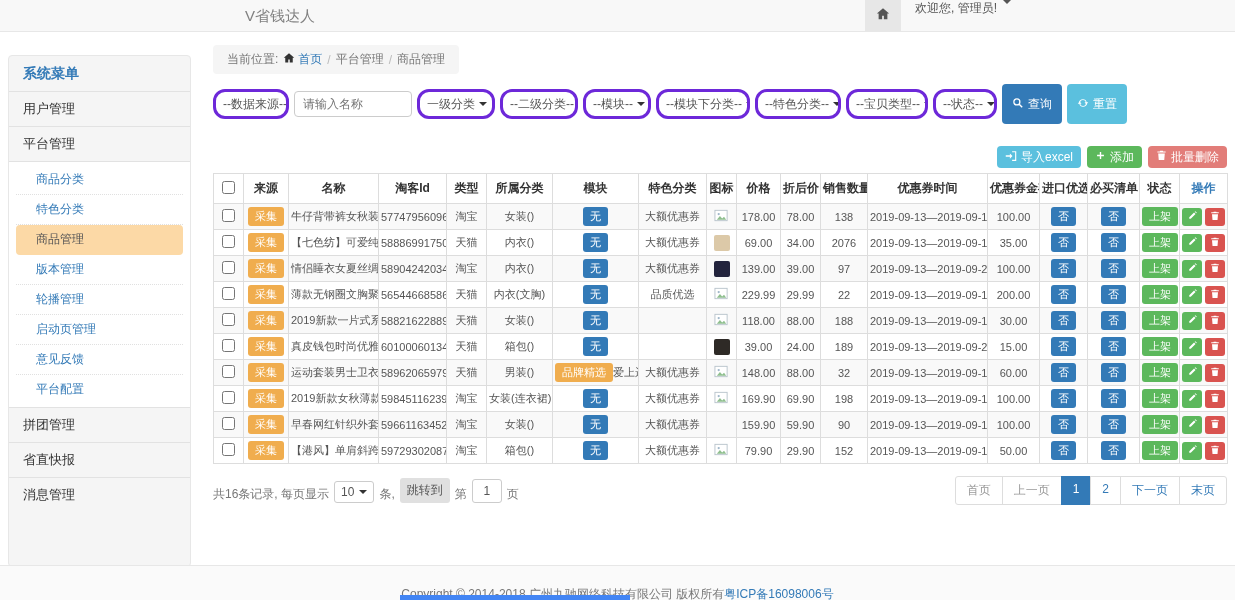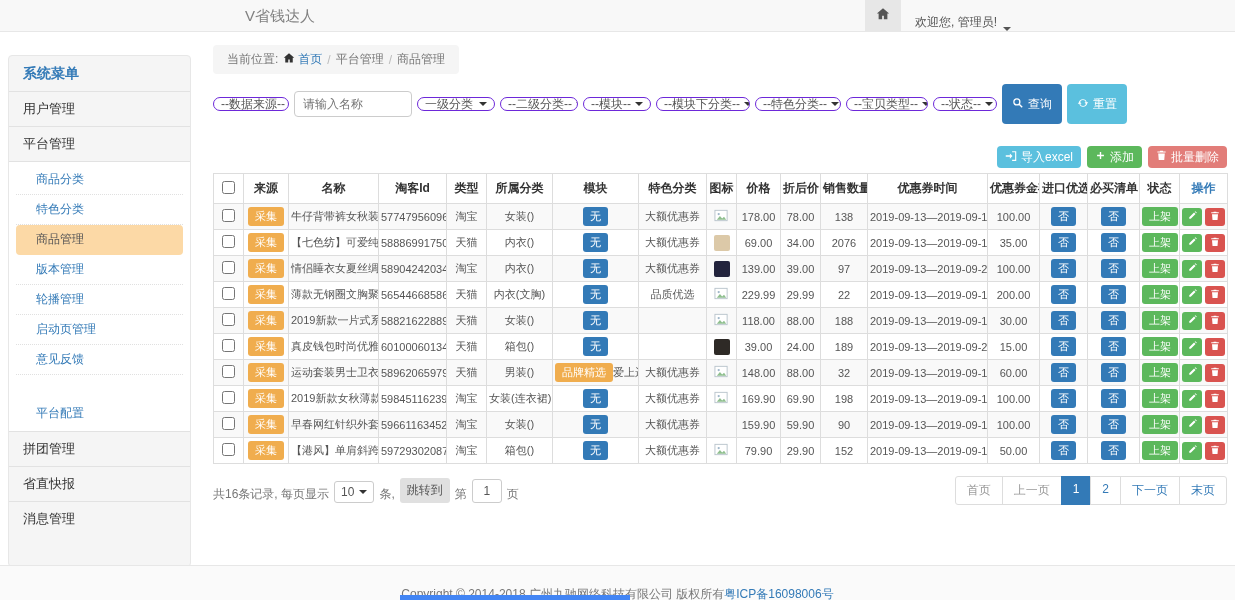--- a/index.html
+++ b/index.html
@@ -5,42 +5,42 @@
   * { box-sizing: border-box; margin: 0; padding: 0; }
   html,body { width:1235px; height:600px; }
   body { position:relative; overflow:hidden; background:#fff;
          font-family:"Liberation Sans","DejaVu Sans",sans-serif; }
 
   
   .topbar { position:absolute; top:0; left:0; right:0; height:32px; background:#f8f8f8; border-bottom:1px solid #e7e7e7; }
   .topbar-title { position:absolute; left:245px; top:0; line-height:31px; font-size:15px; color:#818181; }
   .topbar-right { position:absolute; left:865px; top:0; height:31px; display:flex; align-items:stretch; }
   .home-box { width:36px; background:#e7e7e7; display:flex; align-items:center; justify-content:center; cursor:pointer; }
-  .welcome { display:flex; align-items:flex-end; gap:6px; padding:0 14px; font-size:12px; color:#555; cursor:pointer; }
+  .welcome { display:flex; align-items:flex-start; gap:6px; padding:0 14px; font-size:12px; color:#555; cursor:pointer; }
   .caret { display:inline-block; width:0; height:0; border-left:4px solid transparent; border-right:4px solid transparent; border-top:4px solid #555; }
 
   
   .sidebar { position:absolute; left:8px; top:55px; width:183px; height:512px; background:#f5f5f5;
              border:1px solid #e7e7e7; border-radius:4px; overflow:hidden; }
   .sidebar-title { padding:9px 14px 8px; color:#337ab7; font-weight:bold; font-size:14px; }
   .side-group { padding:8px 14px; border-top:1px solid #e2e2e2; color:#333; font-size:13px; background:#f5f5f5; cursor:pointer; }
   .side-sub-wrap { background:#fff; border-top:1px solid #e2e2e2; padding:3px 7px; }
   .side-sub { padding:6px 20px; color:#337ab7; font-size:12px; border-bottom:1px dotted #e0e0e0; cursor:pointer; }
-  .side-sub:last-child { border-bottom:none;margin-top:24px; }
+  .side-sub:last-child { border-bottom:none; }
   .side-sub.active { background:#fcd9a6; border-radius:4px; color:#555; border-bottom-color:transparent; }
 
   
   .main { position:absolute; left:213px; top:45px; width:1014px; }
   .breadcrumb { display:inline-flex; align-items:center; gap:5px; background:#f5f5f5; border-radius:4px;
                 padding:6px 14px; font-size:12px; color:#777; }
   .bc-home { color:#337ab7; display:inline-flex; align-items:center; gap:3px; cursor:pointer; }
   .bc-sep { color:#bbb; }
 
   .filters { display:flex; gap:5px; align-items:center; margin-top:10px; }
-  .select-box { height:14px; border:1px solid #6d28d9; border-radius:12px; background:#fff; display:flex;
+  .select-box { height:30px; border:3px solid #6d28d9; border-radius:12px; background:#fff; display:flex;
                 align-items:center; justify-content:space-between; padding:0 7px; font-size:12px; color:#555;
                 flex:none; overflow:hidden; white-space:nowrap; cursor:pointer; }
   .select-box .caret { border-top-color:#333; margin-left:4px; }
   .text-input { height:26px; border:1px solid #ccc; border-radius:4px; padding:0 8px; font-size:12px; color:#555; flex:none; }
   .btn { height:40px; border:none; border-radius:4px; color:#fff; font-size:12px; display:inline-flex;
          align-items:center; gap:4px; padding:0 10px; cursor:pointer; flex:none; }
   .btn-query { background:#337ab7; }
   .btn-reset { background:#5bc0de; }
 
   .actions { display:flex; justify-content:flex-end; gap:6px; margin-top:22px; }

